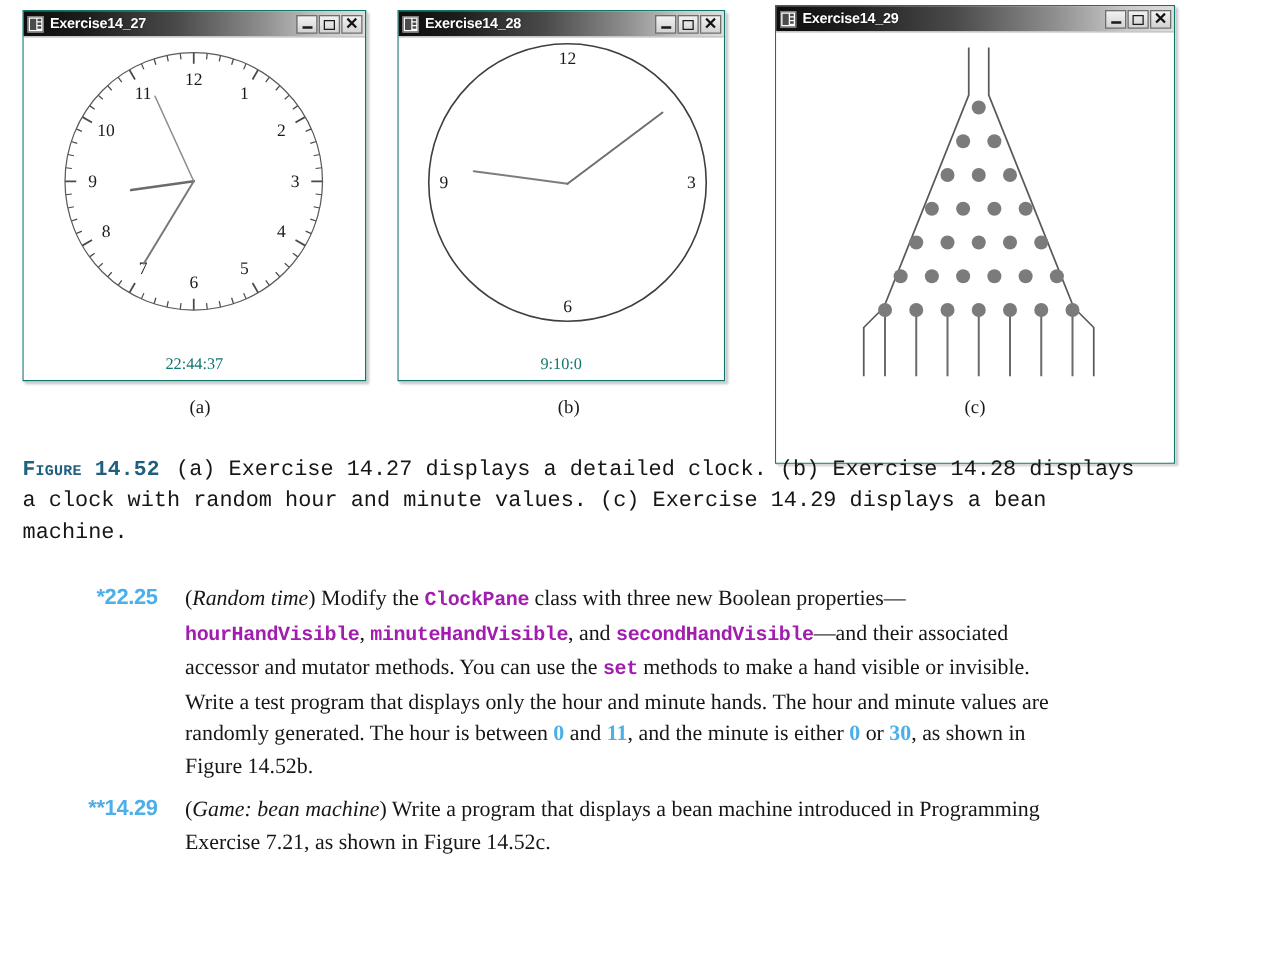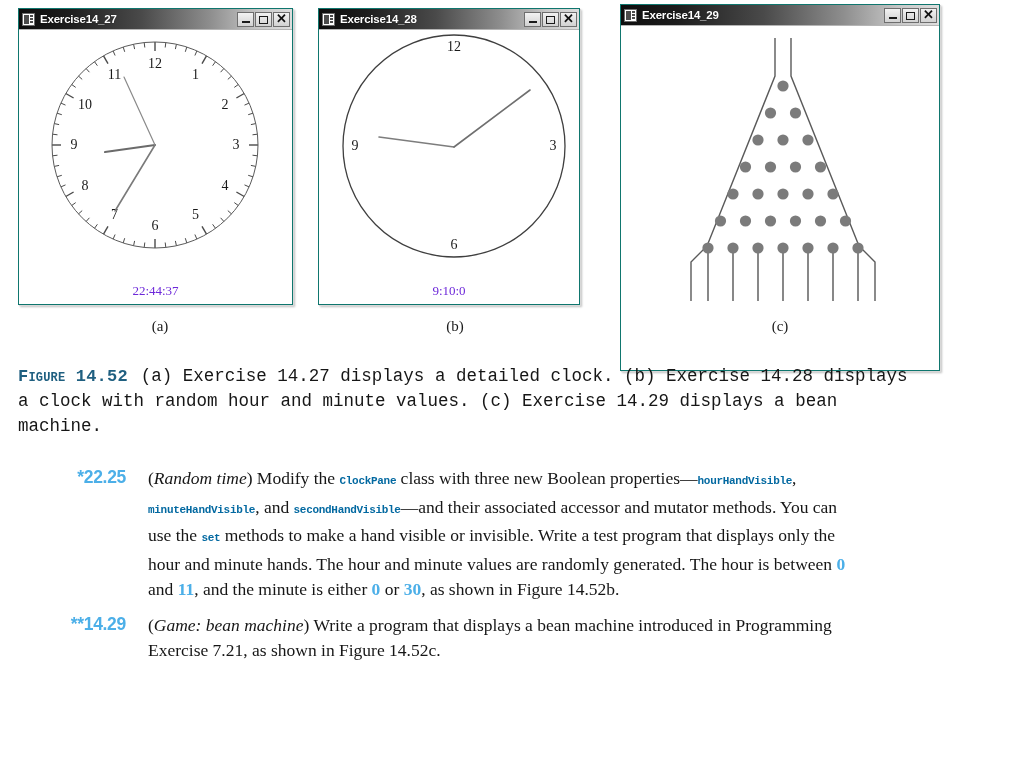--- a/index.html
+++ b/index.html
@@ -78,21 +78,21 @@
   }
   .winbody{
     position:absolute;left:0;right:0;top:20px;bottom:0;
     background:#ffffff;
     border-top:1px solid #b5b5b5;
   }
   .clocktext{
     position:absolute;left:0;right:0;bottom:5px;
     text-align:center;
     font-family:"Liberation Serif",serif;
-    font-size:13px;color:#6d28d9;
+    font-size:13px;color:#0f766e;
   }
 
   
   .sublabel{
     position:absolute;
     font-family:"Liberation Serif",serif;
     font-size:15px;color:#1a1a1a;
     text-align:center;
   }
 
@@ -131,23 +131,23 @@
     flex:1 1 auto;
     font-family:"Liberation Serif",serif;
     font-size:17.5px;
     line-height:25.5px;
     color:#161616;
     max-width:700px;
   }
   .ital{font-style:italic;}
   .code{
     font-family:"Liberation Mono",monospace;
-    color:#0369a1;
+    color:#a21caf;
     font-weight:bold;
-    font-size:11px;
+    font-size:16px;
     letter-spacing:-.3px;
   }
   .num-blue{color:#4cafe8;font-weight:bold;}
 
   svg{display:block;}
 </style>
 </head>
 <body>
 
 <div class="win" style="left:18px;top:8px;width:275px;height:297px;">

